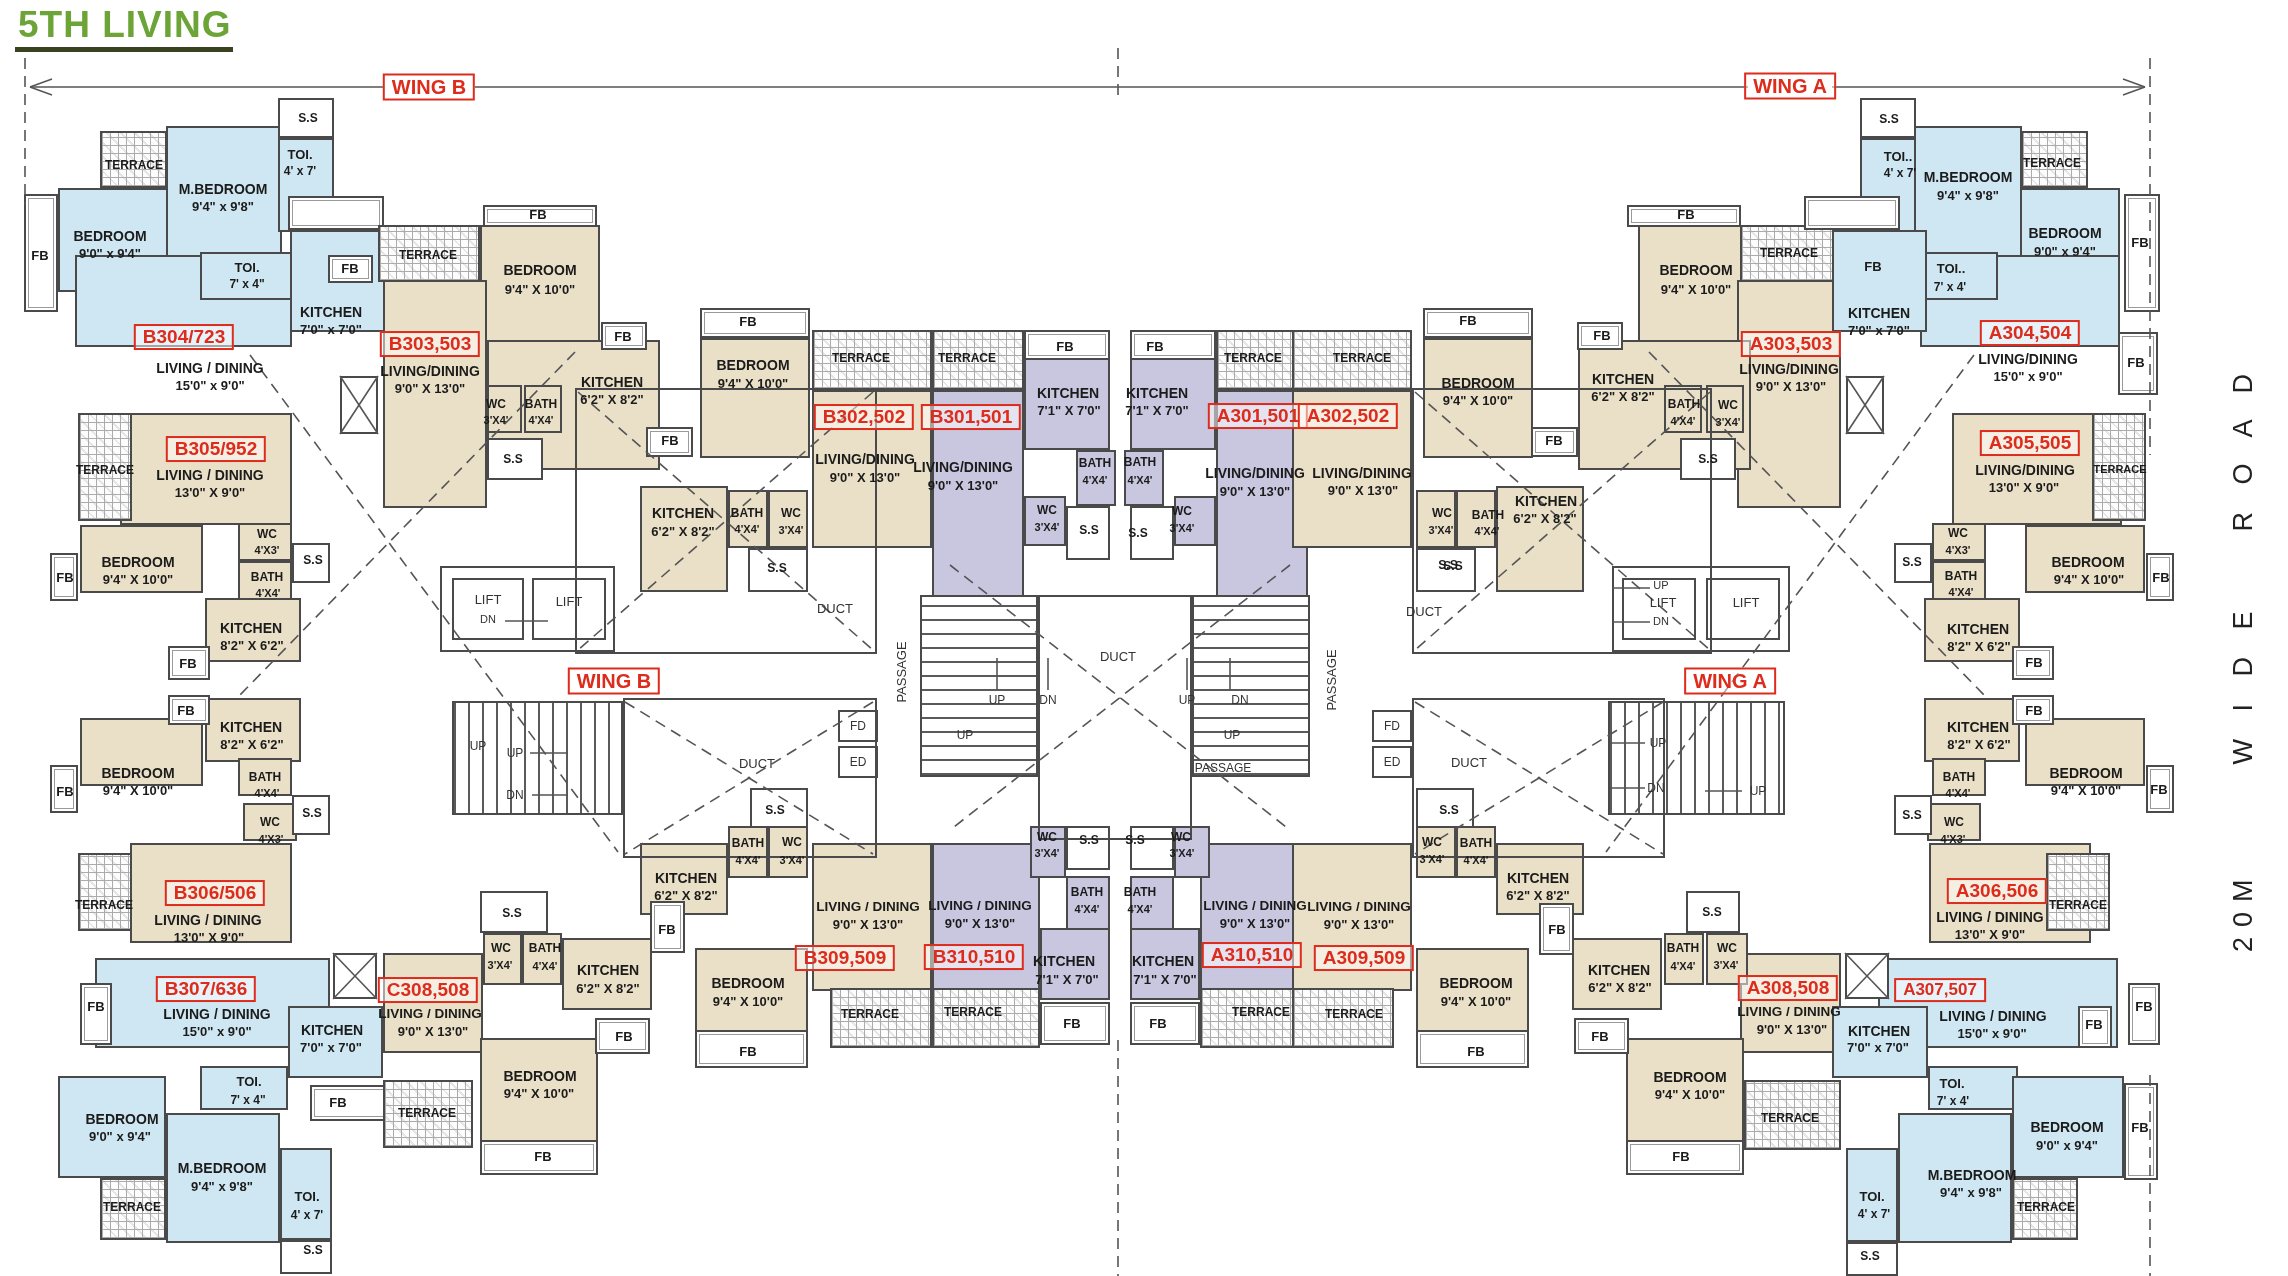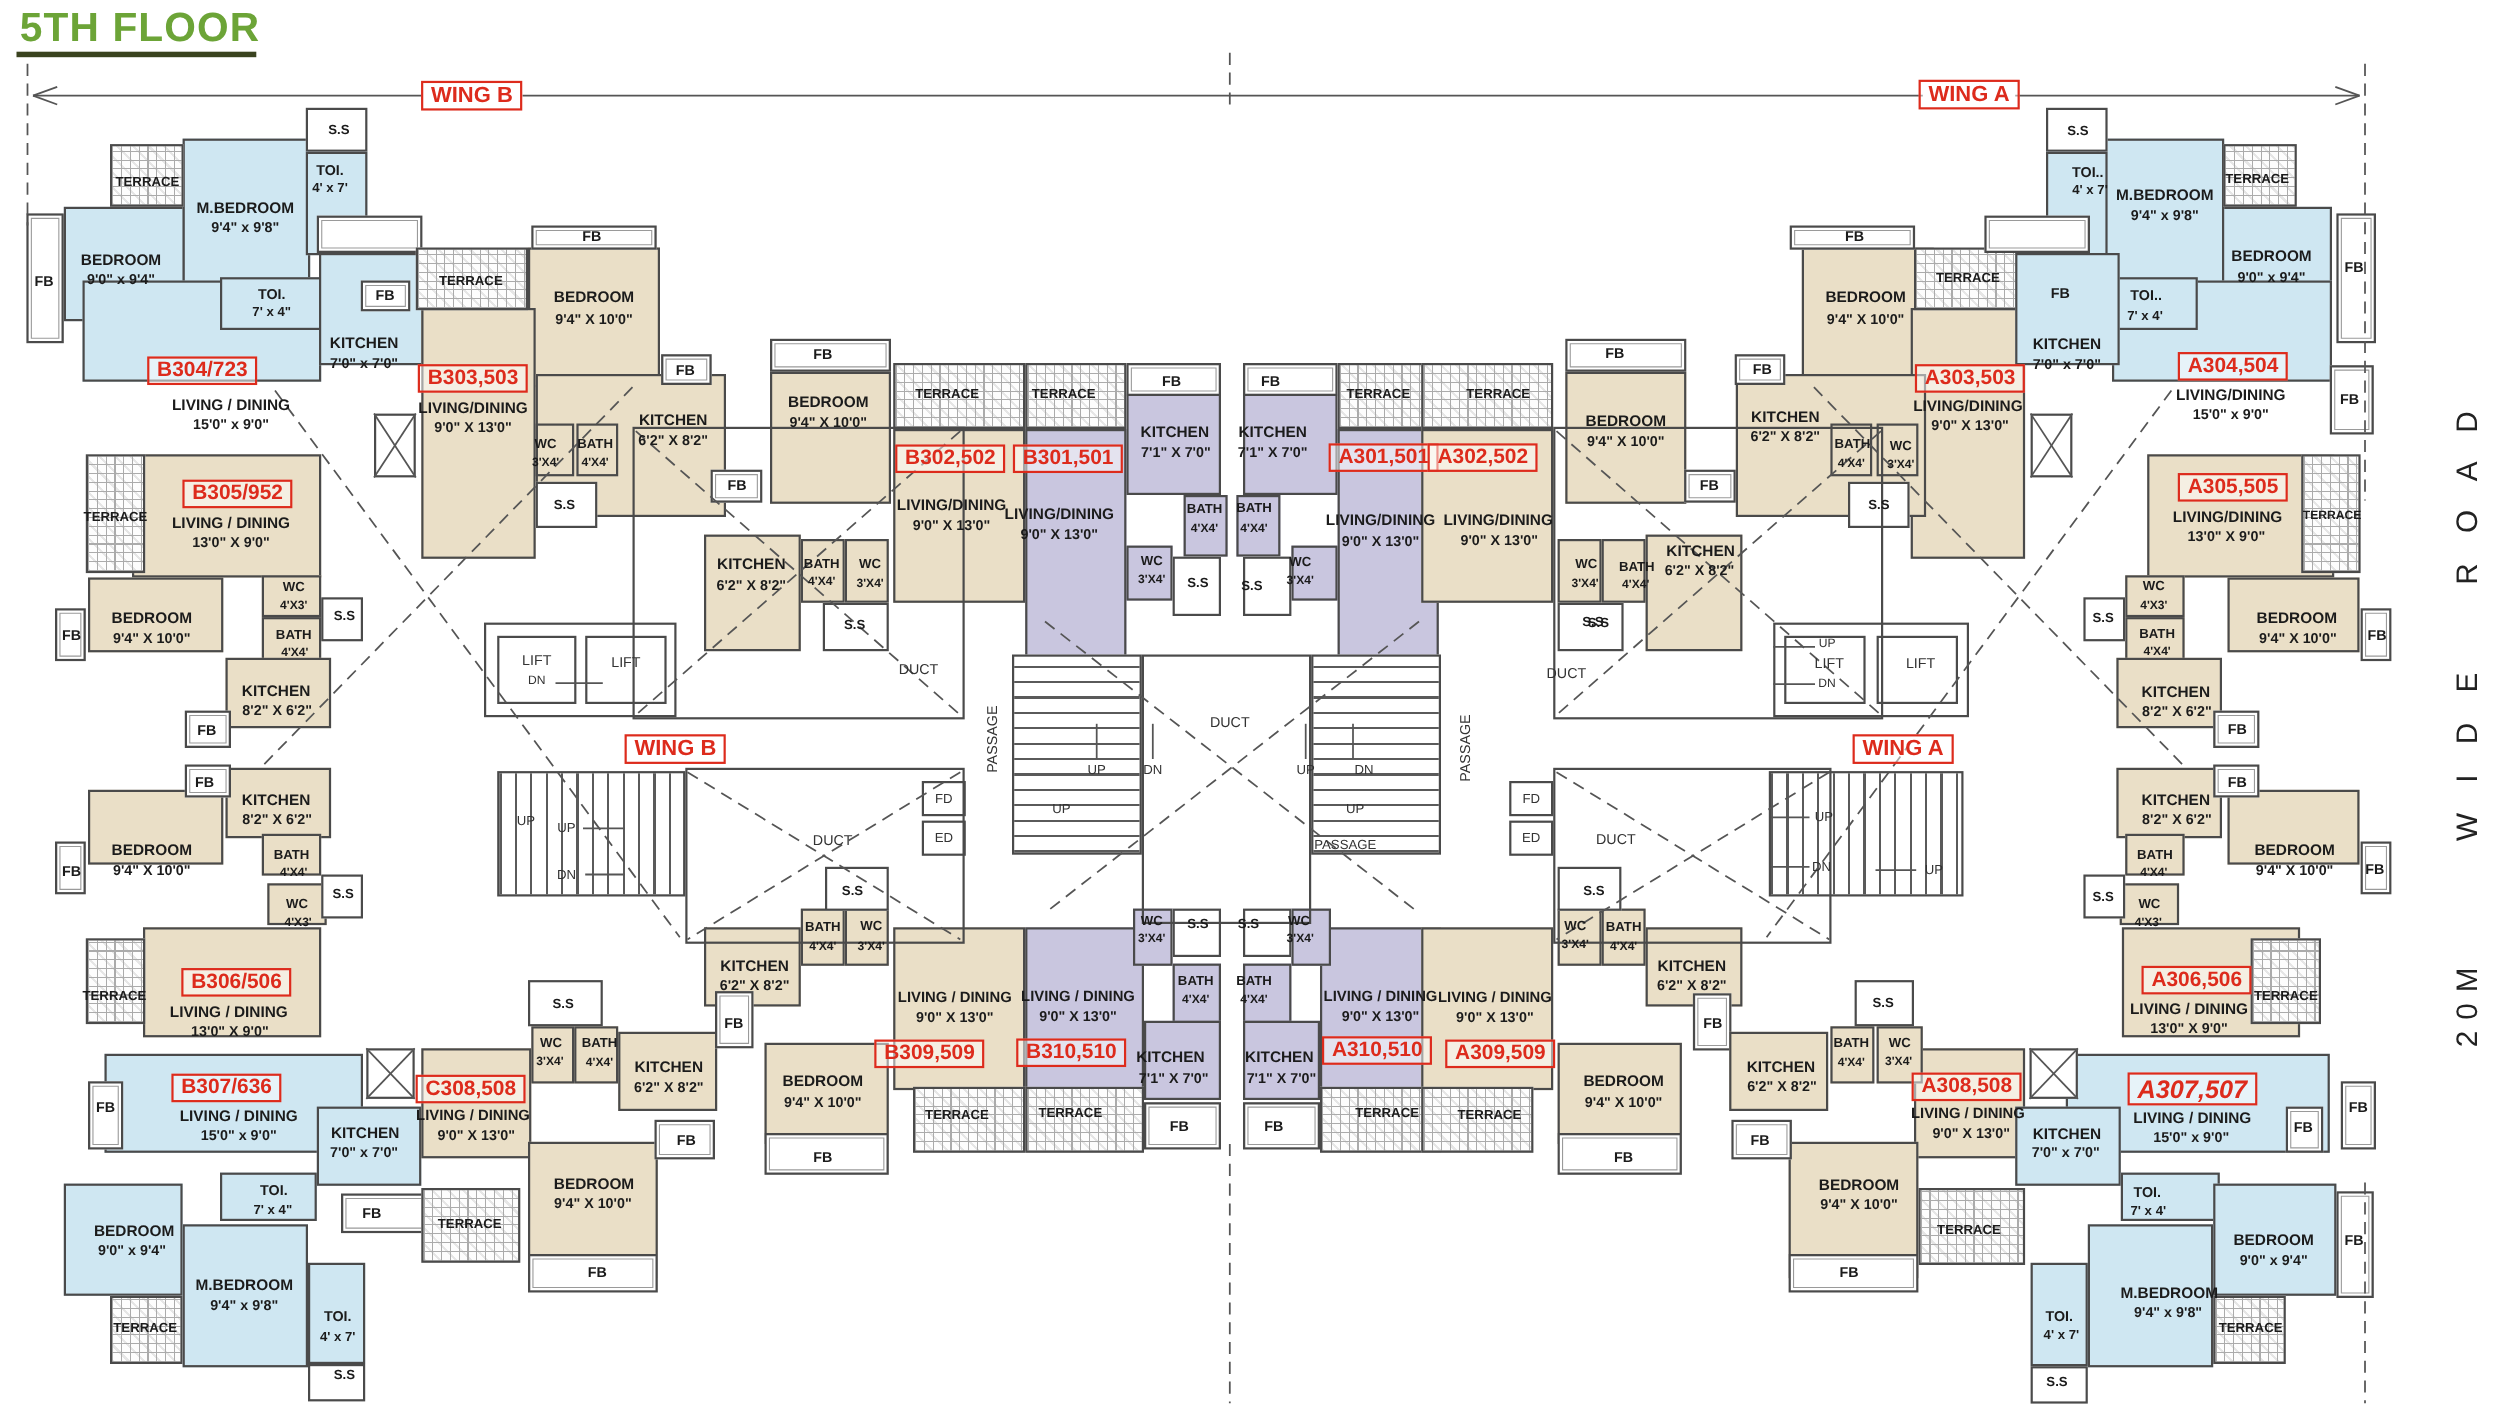--- a/index.html
+++ b/index.html
@@ -25,21 +25,21 @@
   .txt.boxed{border:2px solid #dd2b1c;padding:1px 7px;background:rgba(255,255,255,.5);}
   #title{position:absolute;left:18px;top:4px;font-size:37px;font-weight:700;color:#6ca437;letter-spacing:1px;}
   #title-underline{position:absolute;left:15px;top:47px;width:218px;height:5px;background:#3a431f;}
   #road{position:absolute;left:2243px;top:658px;transform:translate(-50%,-50%) rotate(-90deg);font-size:27px;font-weight:500;color:#222;letter-spacing:10px;white-space:pre;}
   svg{position:absolute;left:0;top:0;}
 </style>
 </head>
 <body>
 
 <div id="plan">
-  <div id="title">5TH FLOOR</div>
+  <div id="title">5TH LIVING</div>
   <div id="title-underline"></div>
   <div class="rect blue" style="left: 58px; top: 188px; width: 110px; height: 104px;"></div>
     <div class="rect blue" style="left: 166px; top: 126px; width: 116px; height: 132px;"></div>
     <div class="rect white" style="left: 278px; top: 98px; width: 56px; height: 40px;"></div>
     <div class="rect blue" style="left: 278px; top: 138px; width: 56px; height: 94px;"></div>
     <div class="rect blue" style="left: 75px; top: 255px; width: 217px; height: 92px;"></div>
     <div class="rect blue" style="left: 200px; top: 252px; width: 92px; height: 48px;"></div>
     <div class="rect blue" style="left: 290px; top: 230px; width: 95px; height: 102px;"></div>
     <div class="rect terr" style="left: 100px; top: 131px; width: 67px; height: 57px;"></div>
     <div class="rect fb" style="left: 24px; top: 194px; width: 34px; height: 118px;"></div>
@@ -533,21 +533,21 @@
     <div class="txt" style="left: 1619px; top: 970px; font-size: 14px; transform: translate(-50%, -50%);">KITCHEN</div>
     <div class="txt" style="left: 1620px; top: 988px; font-size: 13px; transform: translate(-50%, -50%);">6'2" X 8'2"</div>
     <div class="txt red boxed" style="left: 1788px; top: 988px; font-size: 19px; transform: translate(-50%, -50%);">A308,508</div>
     <div class="txt" style="left: 1789px; top: 1012px; font-size: 13.5px; transform: translate(-50%, -50%);">LIVING / DINING</div>
     <div class="txt" style="left: 1792px; top: 1030px; font-size: 13px; transform: translate(-50%, -50%);">9'0" X 13'0"</div>
     <div class="txt" style="left: 1690px; top: 1077px; font-size: 14px; transform: translate(-50%, -50%);">BEDROOM</div>
     <div class="txt" style="left: 1690px; top: 1095px; font-size: 13px; transform: translate(-50%, -50%);">9'4" X 10'0"</div>
     <div class="txt" style="left: 1790px; top: 1118px; font-size: 12px; transform: translate(-50%, -50%);">TERRACE</div>
     <div class="txt" style="left: 1600px; top: 1037px; font-size: 13px; transform: translate(-50%, -50%);">FB</div>
     <div class="txt" style="left: 1681px; top: 1157px; font-size: 13px; transform: translate(-50%, -50%);">FB</div>
-    <div class="txt red boxed" style="left: 1993px; top: 990px; font-size: 23px; transform: translate(-50%, -50%); font-style: italic;">A307,507</div>
+    <div class="txt red boxed" style="left: 1940px; top: 990px; font-size: 17px; transform: translate(-50%, -50%);">A307,507</div>
     <div class="txt" style="left: 1993px; top: 1016px; font-size: 14px; transform: translate(-50%, -50%);">LIVING / DINING</div>
     <div class="txt" style="left: 1992px; top: 1034px; font-size: 13px; transform: translate(-50%, -50%);">15'0" x 9'0"</div>
     <div class="txt" style="left: 1879px; top: 1031px; font-size: 14px; transform: translate(-50%, -50%);">KITCHEN</div>
     <div class="txt" style="left: 1878px; top: 1048px; font-size: 13px; transform: translate(-50%, -50%);">7'0" x 7'0"</div>
     <div class="txt" style="left: 2094px; top: 1025px; font-size: 13px; transform: translate(-50%, -50%);">FB</div>
     <div class="txt" style="left: 2144px; top: 1007px; font-size: 13px; transform: translate(-50%, -50%);">FB</div>
     <div class="txt" style="left: 1952px; top: 1084px; font-size: 13px; transform: translate(-50%, -50%);">TOI.</div>
     <div class="txt" style="left: 1953px; top: 1101px; font-size: 12px; transform: translate(-50%, -50%);">7' x 4'</div>
     <div class="txt" style="left: 2067px; top: 1127px; font-size: 14px; transform: translate(-50%, -50%);">BEDROOM</div>
     <div class="txt" style="left: 2067px; top: 1146px; font-size: 13px; transform: translate(-50%, -50%);">9'0" x 9'4"</div>

